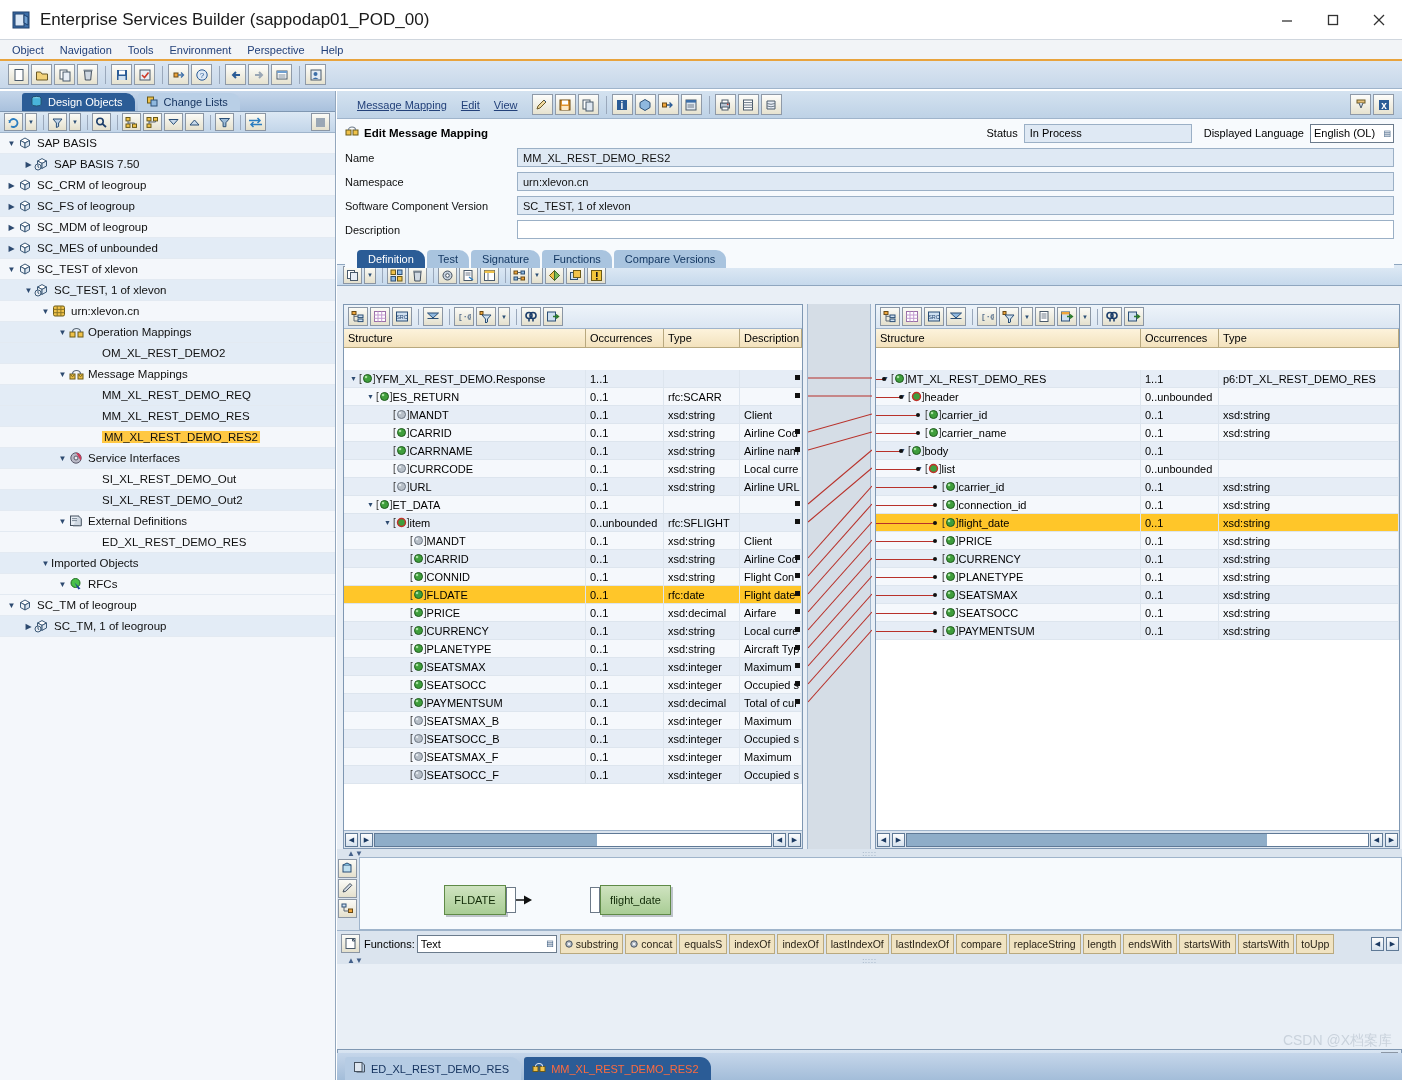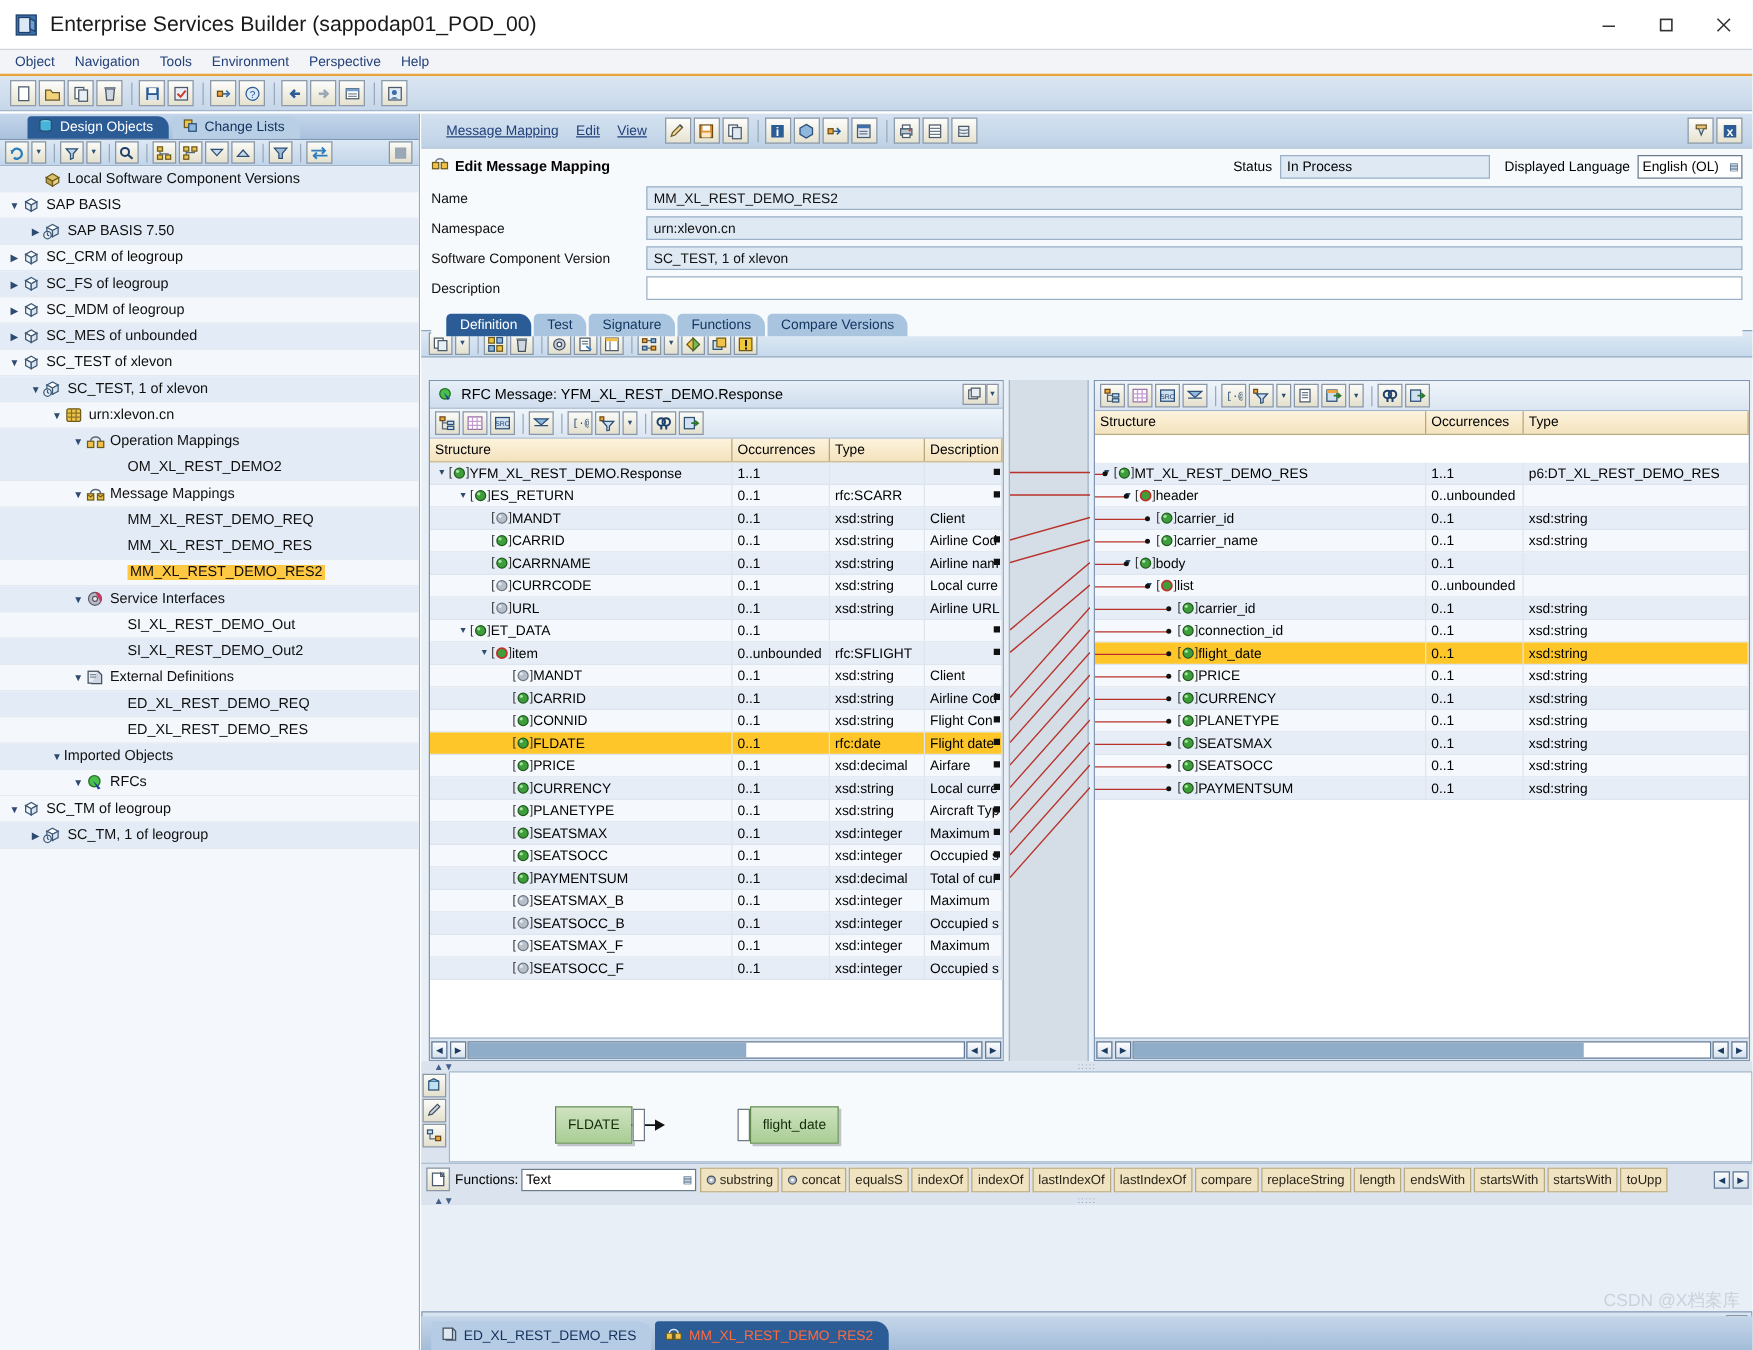--- a/index.html
+++ b/index.html
@@ -428,32 +428,20 @@
       </div>
     <div style="flex:1"></div>
     <div class="ltbtn" style="margin-right:5px">
         <svg width="13" height="13">
           <rect x="2" y="2" width="9" height="9" fill="#9aa7b5"></rect>
         </svg>
       </div>
   </div>
 
   <div id="tree">
-      <div class="trow alt">
-        <span style="display:inline-block;width:23px"></span>
-        <span class="arrow"></span>
-        <span class="ticon">
-          <svg width="15" height="14">
-            <path d="M2 6 l5 -3 l5 3 l-5 3 z" fill="#d9c06a" stroke="#6b5a18"></path>
-            <path d="M2 6 v4 l5 3 v-4 z" fill="#bda34d" stroke="#6b5a18"></path>
-            <path d="M12 6 v4 l-5 3 v-4 z" fill="#e8d391" stroke="#6b5a18"></path>
-          </svg>
-        </span>
-        <span>Local Software Component Versions</span>
-      </div>
       <div class="trow plain">
         <span style="display:inline-block;width:6px"></span>
         <span class="arrow">▼</span>
         <span class="ticon">
           <svg width="15" height="14">
             <path d="M2.5 4.5 l4.5 -2.5 l4.5 2.5 l-4.5 2.5 z" fill="#fff" stroke="#3d5a78"></path>
             <path d="M2.5 4.5 v5 l4.5 2.5 v-5 z" fill="#eef3f8" stroke="#3d5a78"></path>
             <path d="M11.5 4.5 v5 l-4.5 2.5 v-5 z" fill="#dae5f0" stroke="#3d5a78"></path>
           </svg>
         </span>
@@ -634,25 +622,20 @@
         <span class="arrow">▼</span>
         <span class="ticon">
           <svg width="14" height="14">
             <rect x="1.5" y="2" width="8" height="9.5" fill="#e7edf4" stroke="#44505e"></rect>
             <path d="M9.5 2 l2.8 2.8 v7 h-8.3" fill="#cfd8e2" stroke="#44505e"></path>
             <line x1="3" y1="4.6" x2="8" y2="4.6" stroke="#7d8b99"></line>
             <line x1="3" y1="6.6" x2="8" y2="6.6" stroke="#7d8b99"></line>
           </svg>
         </span>
         <span>External Definitions</span>
-      </div>
-      <div class="trow alt">
-        <span style="display:inline-block;width:91px"></span>
-        <span class="arrow"></span>
-        <span>ED_XL_REST_DEMO_REQ</span>
       </div>
       <div class="trow plain">
         <span style="display:inline-block;width:91px"></span>
         <span class="arrow"></span>
         <span>ED_XL_REST_DEMO_RES</span>
       </div>
       <div class="trow alt">
         <span style="display:inline-block;width:40px"></span>
         <span class="arrow">▼</span>
         <span>Imported Objects</span>
@@ -930,38 +913,20 @@
           <line x1="0" y1="308" x2="64" y2="236" stroke="#b8312a" stroke-width="1.1"></line>
           <line x1="0" y1="326" x2="64" y2="254" stroke="#b8312a" stroke-width="1.1"></line>
           <line x1="0" y1="344" x2="64" y2="272" stroke="#b8312a" stroke-width="1.1"></line>
           <line x1="0" y1="362" x2="64" y2="290" stroke="#b8312a" stroke-width="1.1"></line>
           <line x1="0" y1="380" x2="64" y2="308" stroke="#b8312a" stroke-width="1.1"></line>
           <line x1="0" y1="398" x2="64" y2="326" stroke="#b8312a" stroke-width="1.1"></line>
         </svg>
     </div>
 
     <div class="panelbox" id="leftbox">
-      <div class="pbtitle">
-        <span style="margin-right:5px;display:inline-flex">
-          <svg width="14" height="14">
-              <circle cx="6" cy="6" r="4.2" fill="#49c04a" stroke="#1f6b22"></circle>
-              <path d="M5 5 l5 5 l-2 1 l-1 -2 z" fill="#1d3f9b"></path>
-            </svg>
-        </span>
-        <span>RFC Message: YFM_XL_REST_DEMO.Response</span>
-        <span class="rbtn">
-          <span style="display:inline-flex;border:1px solid #8b96a4;background:linear-gradient(#fbfbf7,#e4e0cd);padding:1px 2px;">
-            <svg width="13" height="13">
-                <rect x="2" y="3" width="7" height="7" fill="#fff" stroke="#4a5a6b"></rect>
-                <rect x="4" y="1.5" width="7" height="7" fill="#e9eef5" stroke="#4a5a6b"></rect>
-              </svg>
-          </span>
-          <span style="display:inline-flex;border:1px solid #8b96a4;background:linear-gradient(#fbfbf7,#e4e0cd);padding:1px 1px;font-size:6px;color:#2b4f76;align-items:center">▼</span>
-        </span>
-      </div>
       <div class="pbtools">
         <div class="ptb">
             <svg width="14" height="13">
               <rect x="1" y="1.5" width="4" height="3" fill="#f0a63c" stroke="#6b4a14"></rect>
               <rect x="7" y="5" width="5" height="2.6" fill="#cfe0f0" stroke="#2b4f76"></rect>
               <rect x="7" y="9" width="5" height="2.6" fill="#cfe0f0" stroke="#2b4f76"></rect>
               <path d="M3 4.5 v6.5 h4 M3 6.3 h4" fill="none" stroke="#5a6775"></path>
             </svg>
           </div>
         <div class="ptb">

